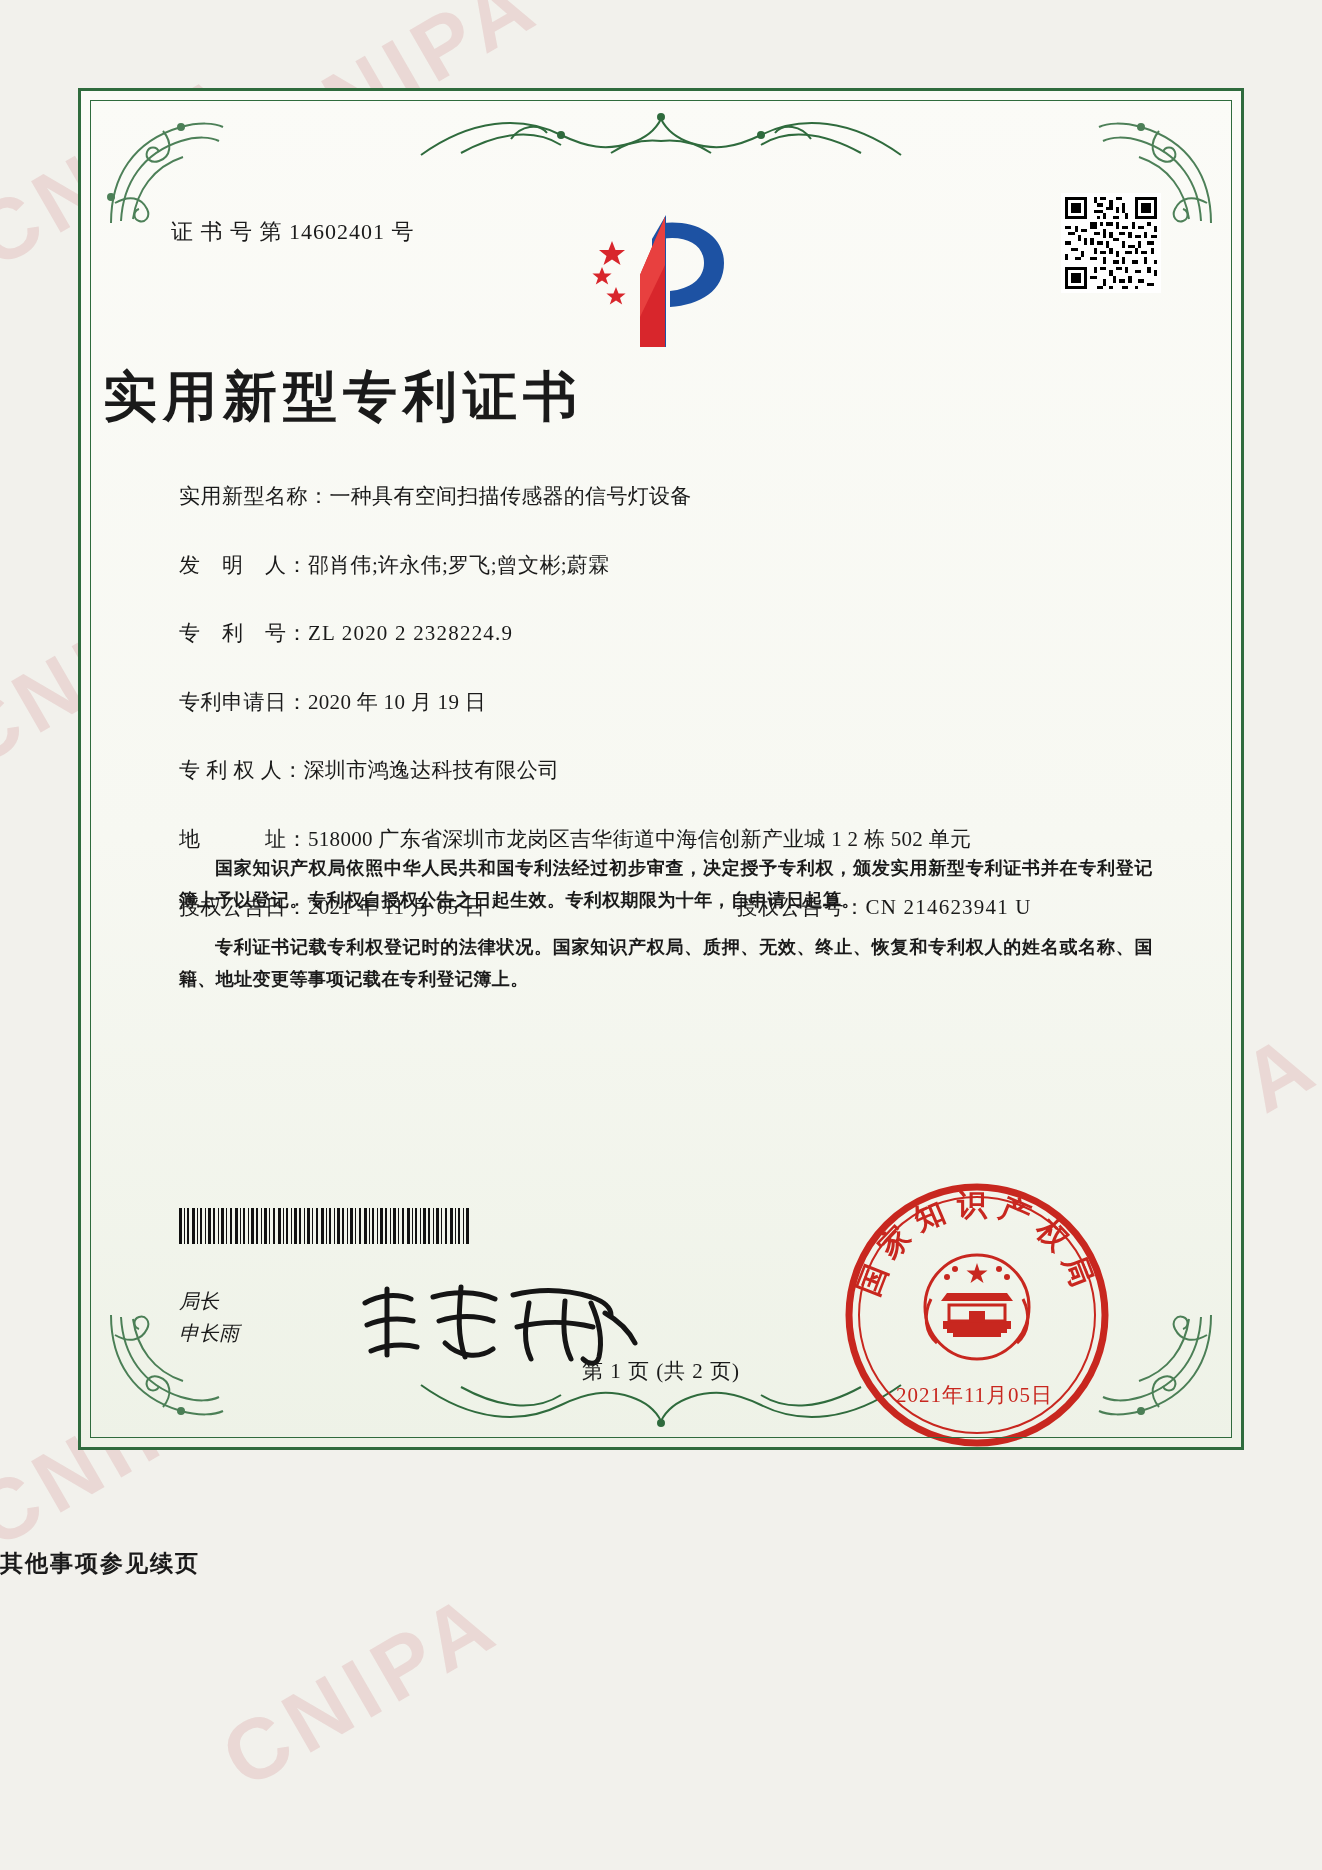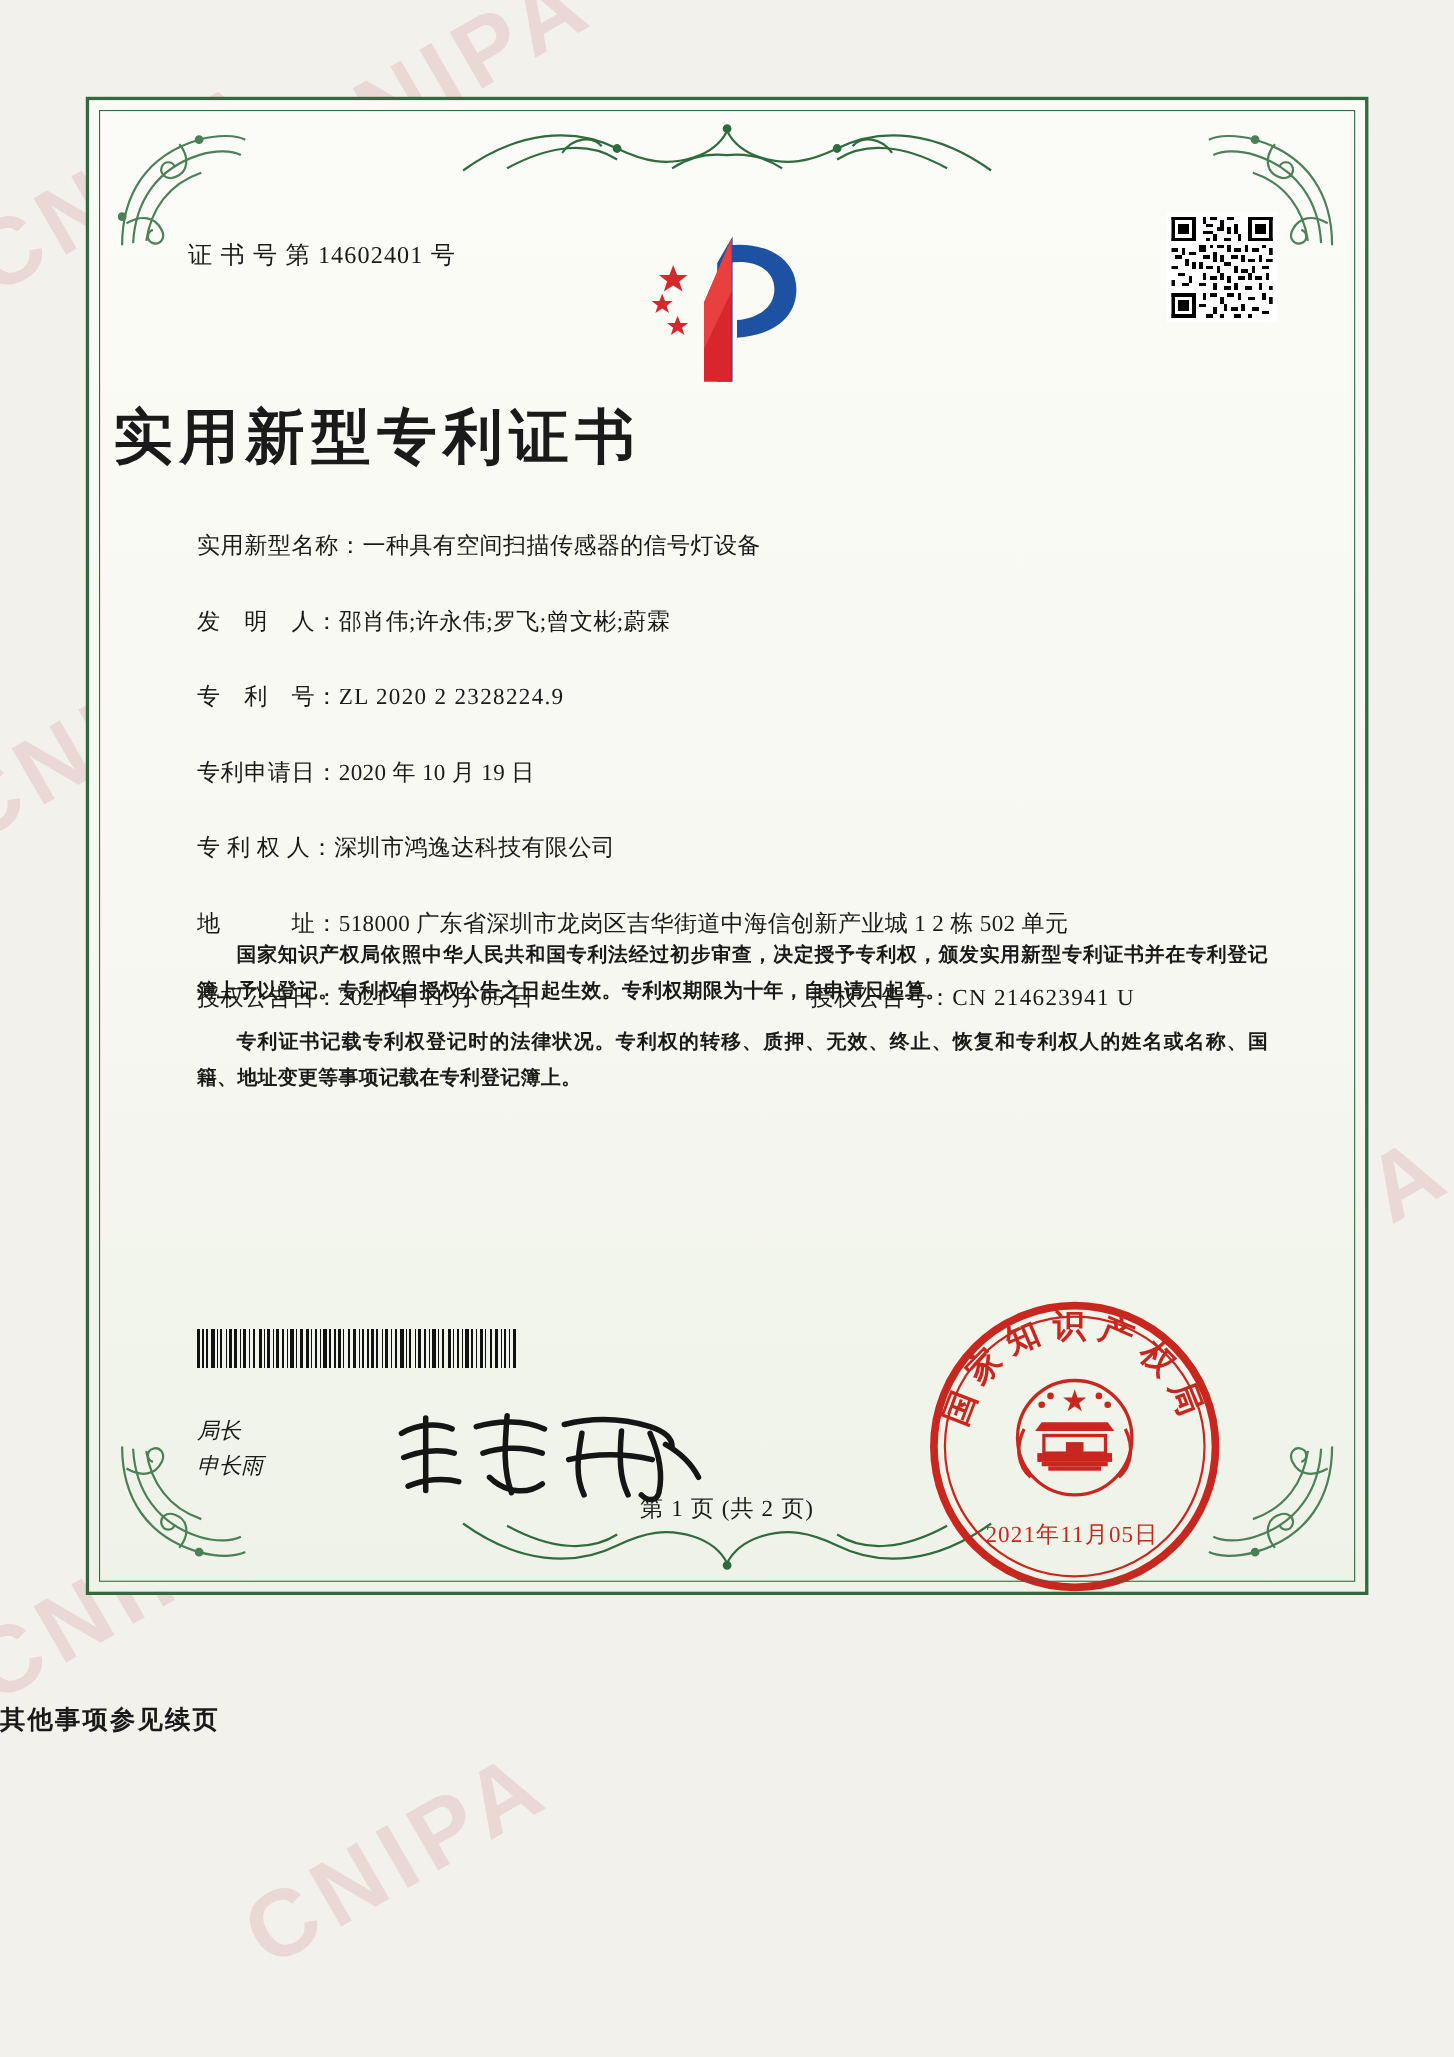--- a/index.html
+++ b/index.html
@@ -477,21 +477,21 @@
           <div>
             <span class="flabel">授权公告号：</span>
             <span class="fvalue mono-sp">CN 214623941 U</span>
           </div>
         </div>
       </div>
     </div>
 
     <div class="paras">
       <p class="para">国家知识产权局依照中华人民共和国专利法经过初步审查，决定授予专利权，颁发实用新型专利证书并在专利登记簿上予以登记。专利权自授权公告之日起生效。专利权期限为十年，自申请日起算。</p>
-      <p class="para">专利证书记载专利权登记时的法律状况。专利权的转移、质押、无效、终止、恢复和专利权人的姓名或名称、国籍、地址变更等事项记载在专利登记簿上。</p>
+      <p class="para">专利证书记载专利权登记时的法律状况。国家知识产权局、质押、无效、终止、恢复和专利权人的姓名或名称、国籍、地址变更等事项记载在专利登记簿上。</p>
     </div>
 
     <svg class="barcode" viewBox="0 0 300 36" shape-rendering="crispEdges">
       <g fill="#111">
         <rect x="0" y="0" width="3" height="36"></rect>
           <rect x="5" y="0" width="1" height="36"></rect>
         <rect x="8" y="0" width="2" height="36"></rect>
           <rect x="13" y="0" width="3" height="36"></rect>
         <rect x="18" y="0" width="1" height="36"></rect>
           <rect x="21" y="0" width="2" height="36"></rect>

